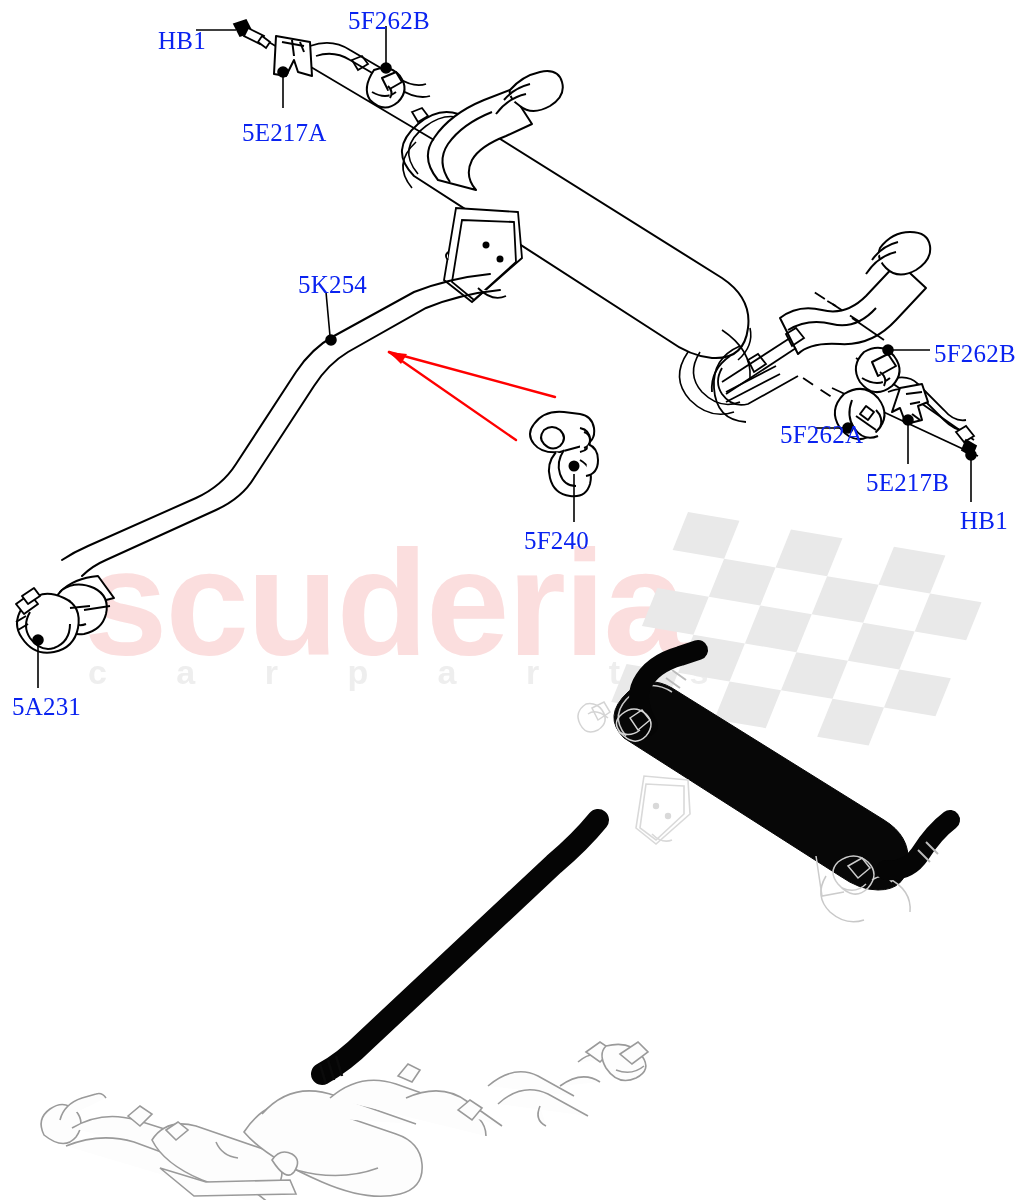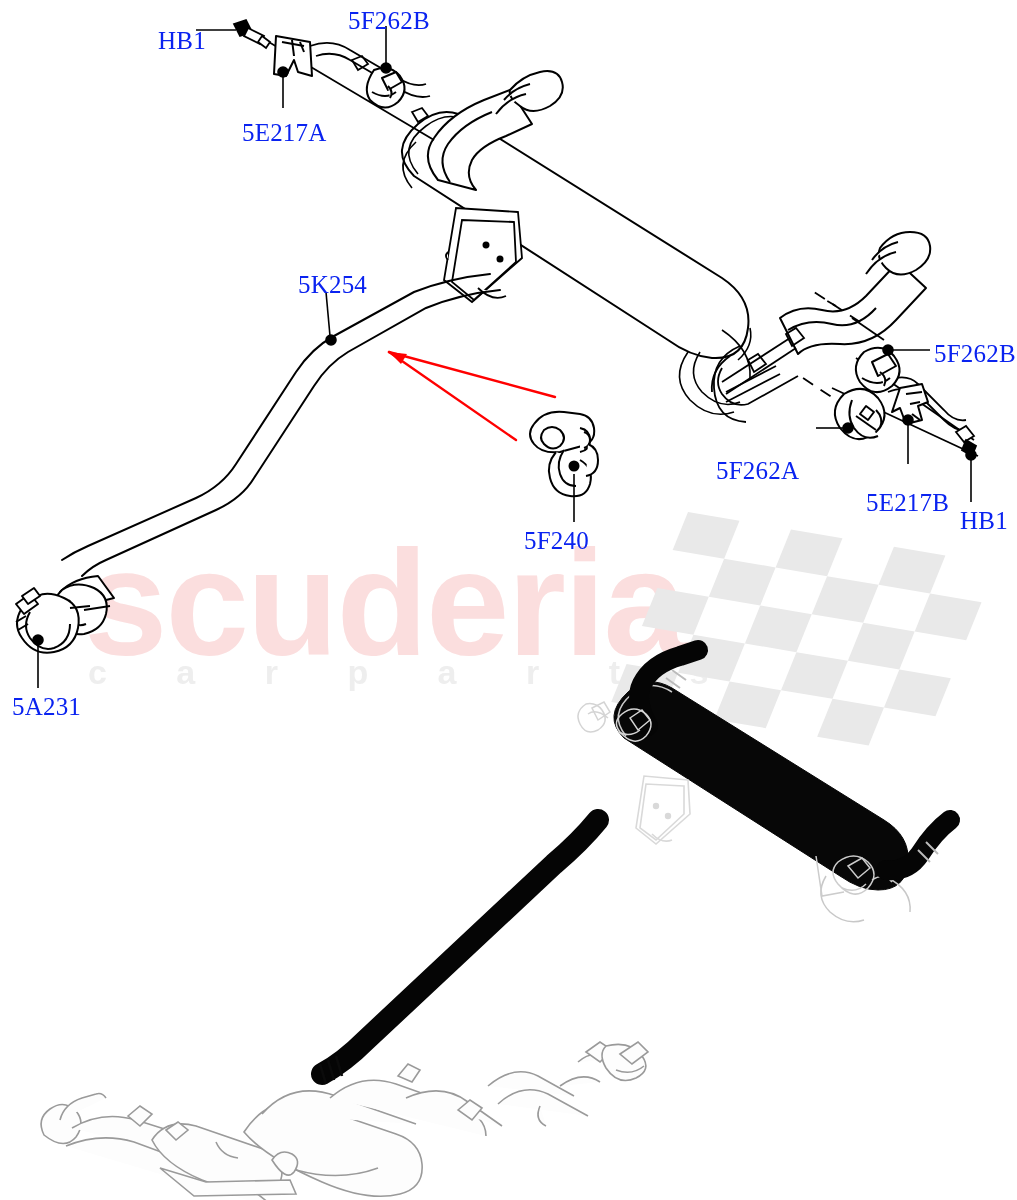--- a/index.html
+++ b/index.html
@@ -387,19 +387,19 @@
       <path d="M38,644 L38,688"></path>
       <circle cx="38" cy="640" r="5"></circle>
     </g>
   </svg>
 
   <div class="label" style="left:158px; top:28px;">HB1</div>
   <div class="label" style="left:348px; top:8px;">5F262B</div>
   <div class="label" style="left:242px; top:120px;">5E217A</div>
   <div class="label" style="left:298px; top:272px;">5K254</div>
   <div class="label" style="left:934px; top:341px;">5F262B</div>
-  <div class="label" style="left:716px; top:422px;margin-top:36px;">5F262A</div>
-  <div class="label" style="left:866px; top:470px;margin-top:20px;">5E217B</div>
+  <div class="label" style="left:780px; top:422px;">5F262A</div>
+  <div class="label" style="left:866px; top:470px;">5E217B</div>
   <div class="label" style="left:960px; top:508px;">HB1</div>
   <div class="label" style="left:524px; top:528px;">5F240</div>
   <div class="label" style="left:12px;   top:694px;">5A231</div>
 
 </div>
 
 </body></html>

